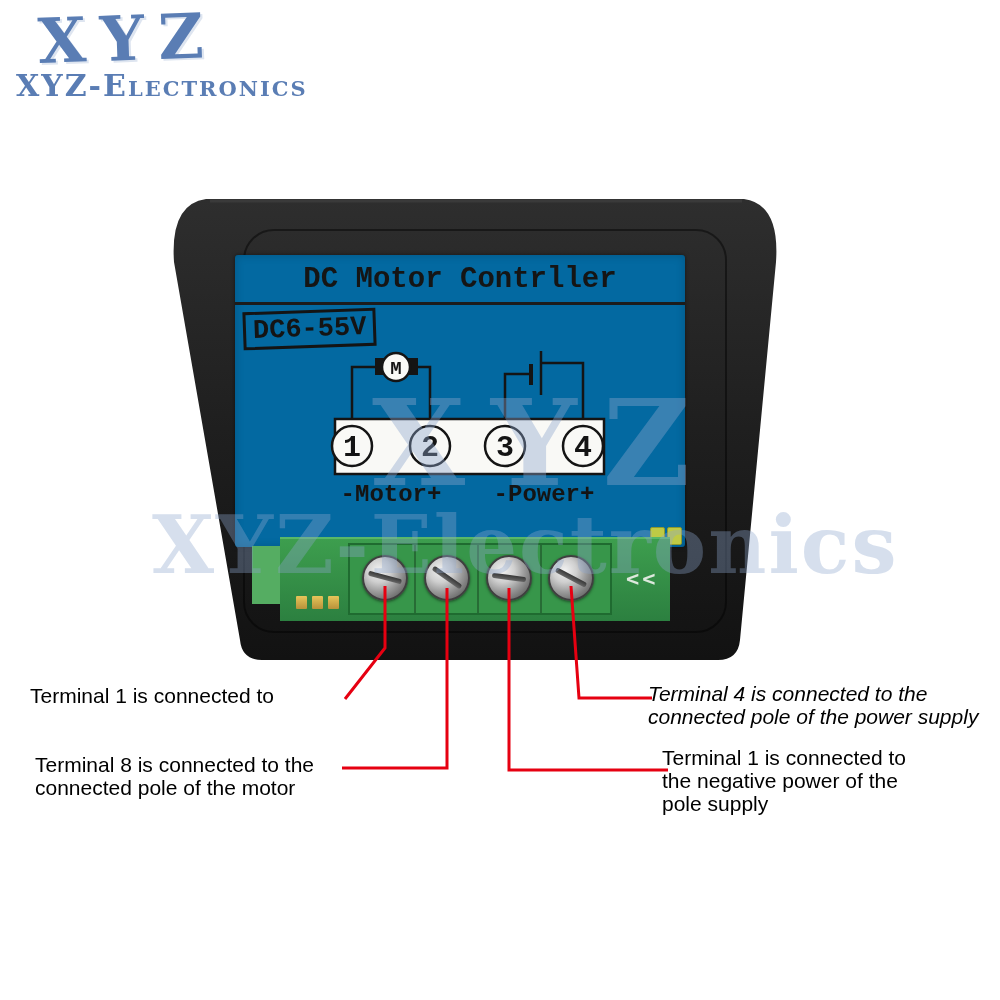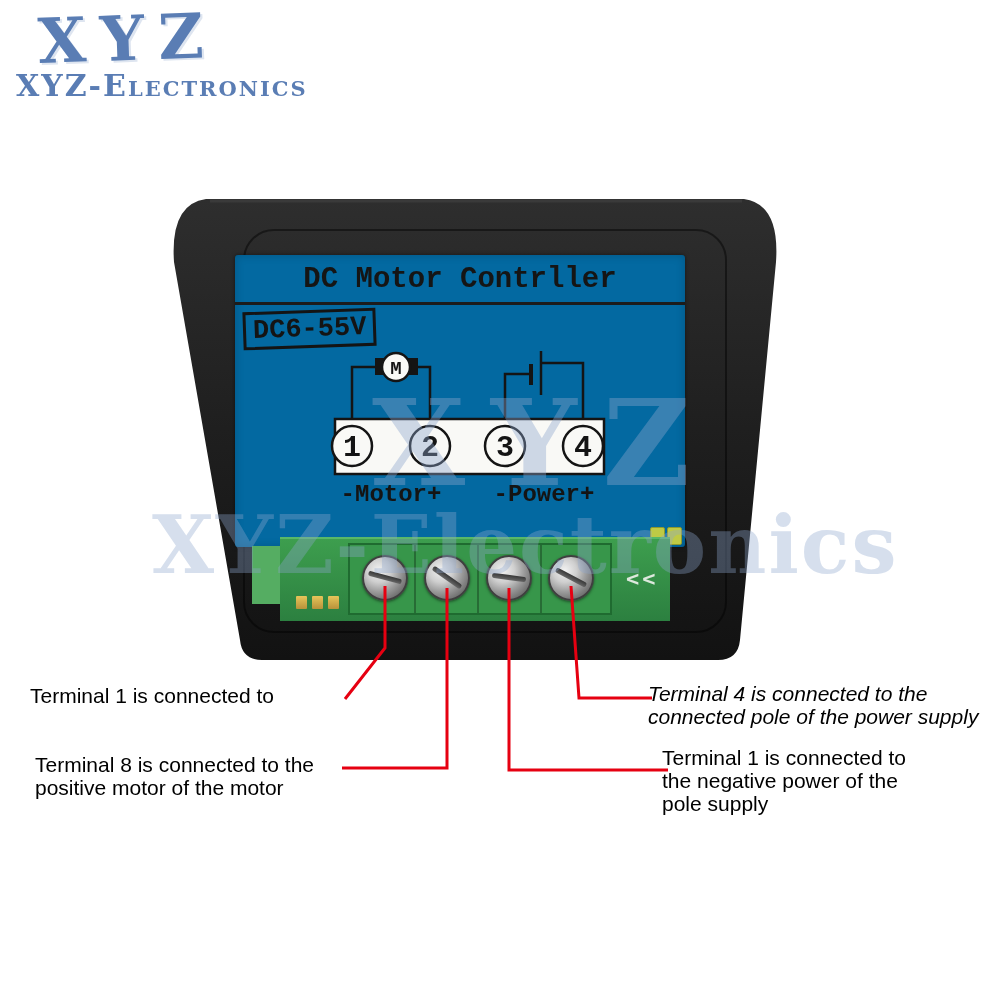--- a/index.html
+++ b/index.html
@@ -156,21 +156,21 @@
     <polyline points="342,768 447,768 447,588" fill="none" stroke-width="3" stroke="#e60011"></polyline>
     <polyline points="668,770 509,770 509,588" fill="none" stroke-width="3" stroke="#e60011"></polyline>
     <polyline points="652,698 579,698 571,586" fill="none" stroke-width="3" stroke="#e60011"></polyline>
   </svg>
 
   <div class="note note-t1">
     <div>Terminal 1 is connected to</div>
   </div>
   <div class="note note-t2">
     <div>Terminal 8 is connected to the</div>
-    <div>positive motor of the motor</div>
+    <div>connected pole of the motor</div>
   </div>
   <div class="note note-t4">
     <div>Terminal 4 is connected to the</div>
     <div>connected pole of the power supply</div>
   </div>
   <div class="note note-t3">
     <div>Terminal 1 is connected to</div>
     <div>the negative power of the</div>
     <div>pole supply</div>
   </div>

